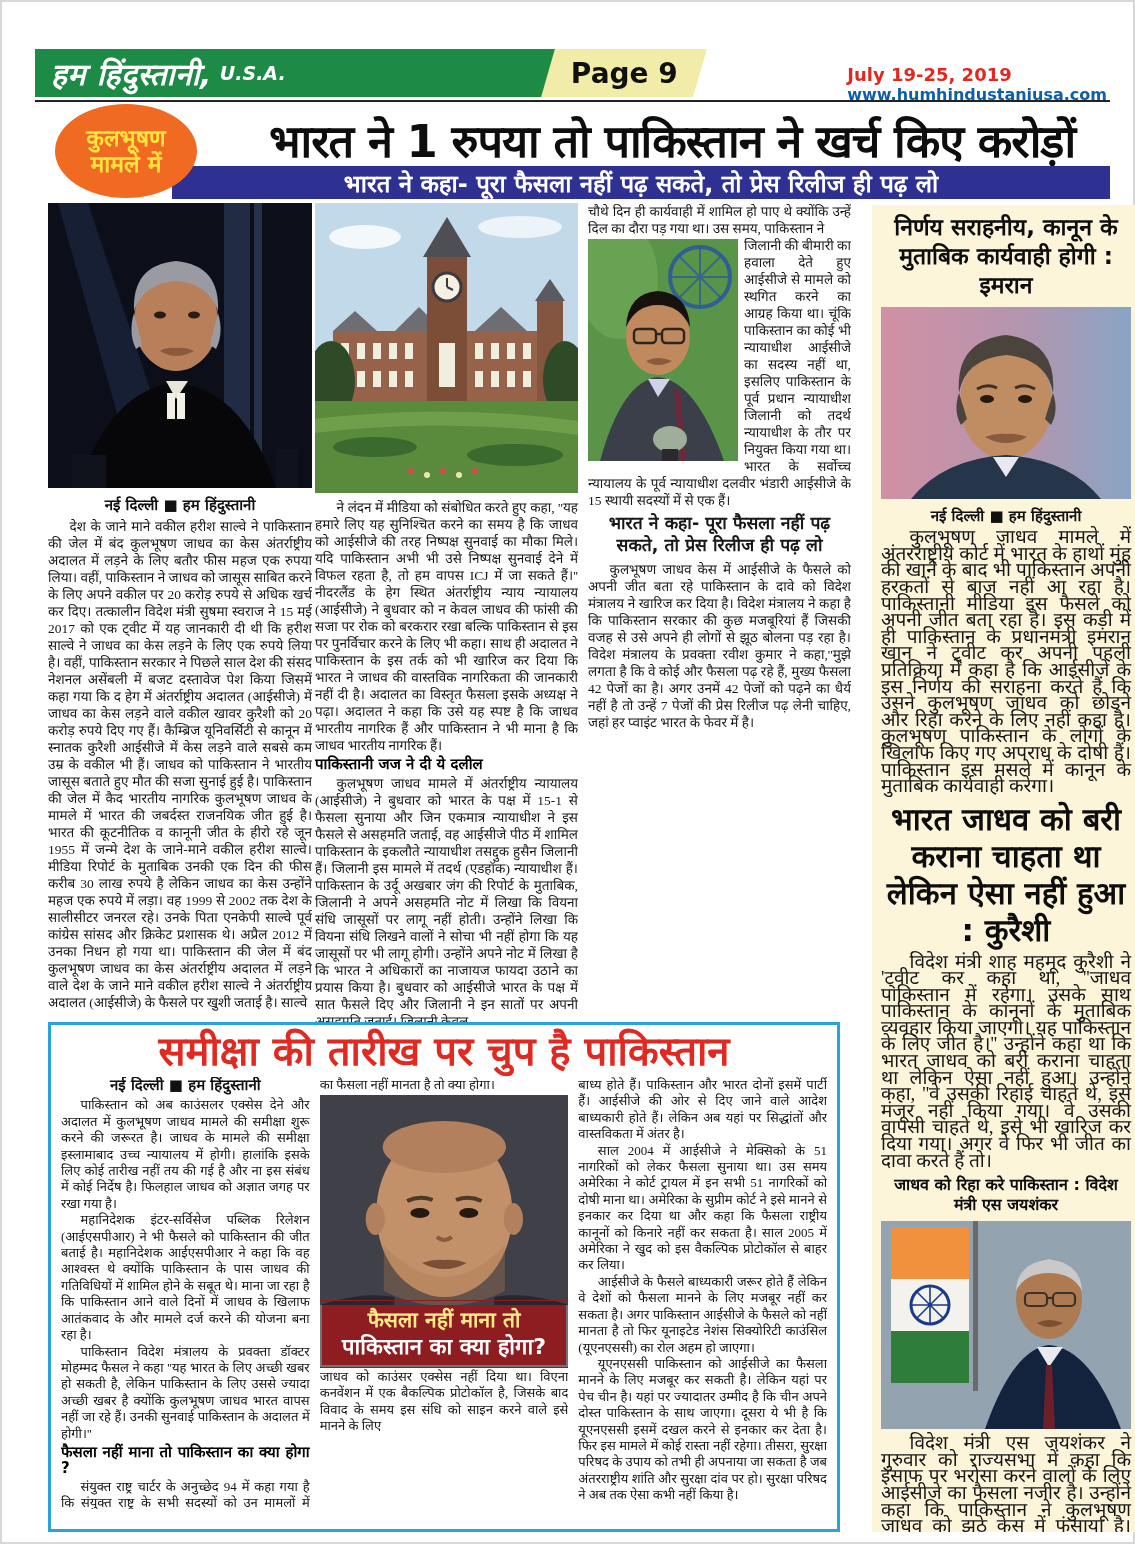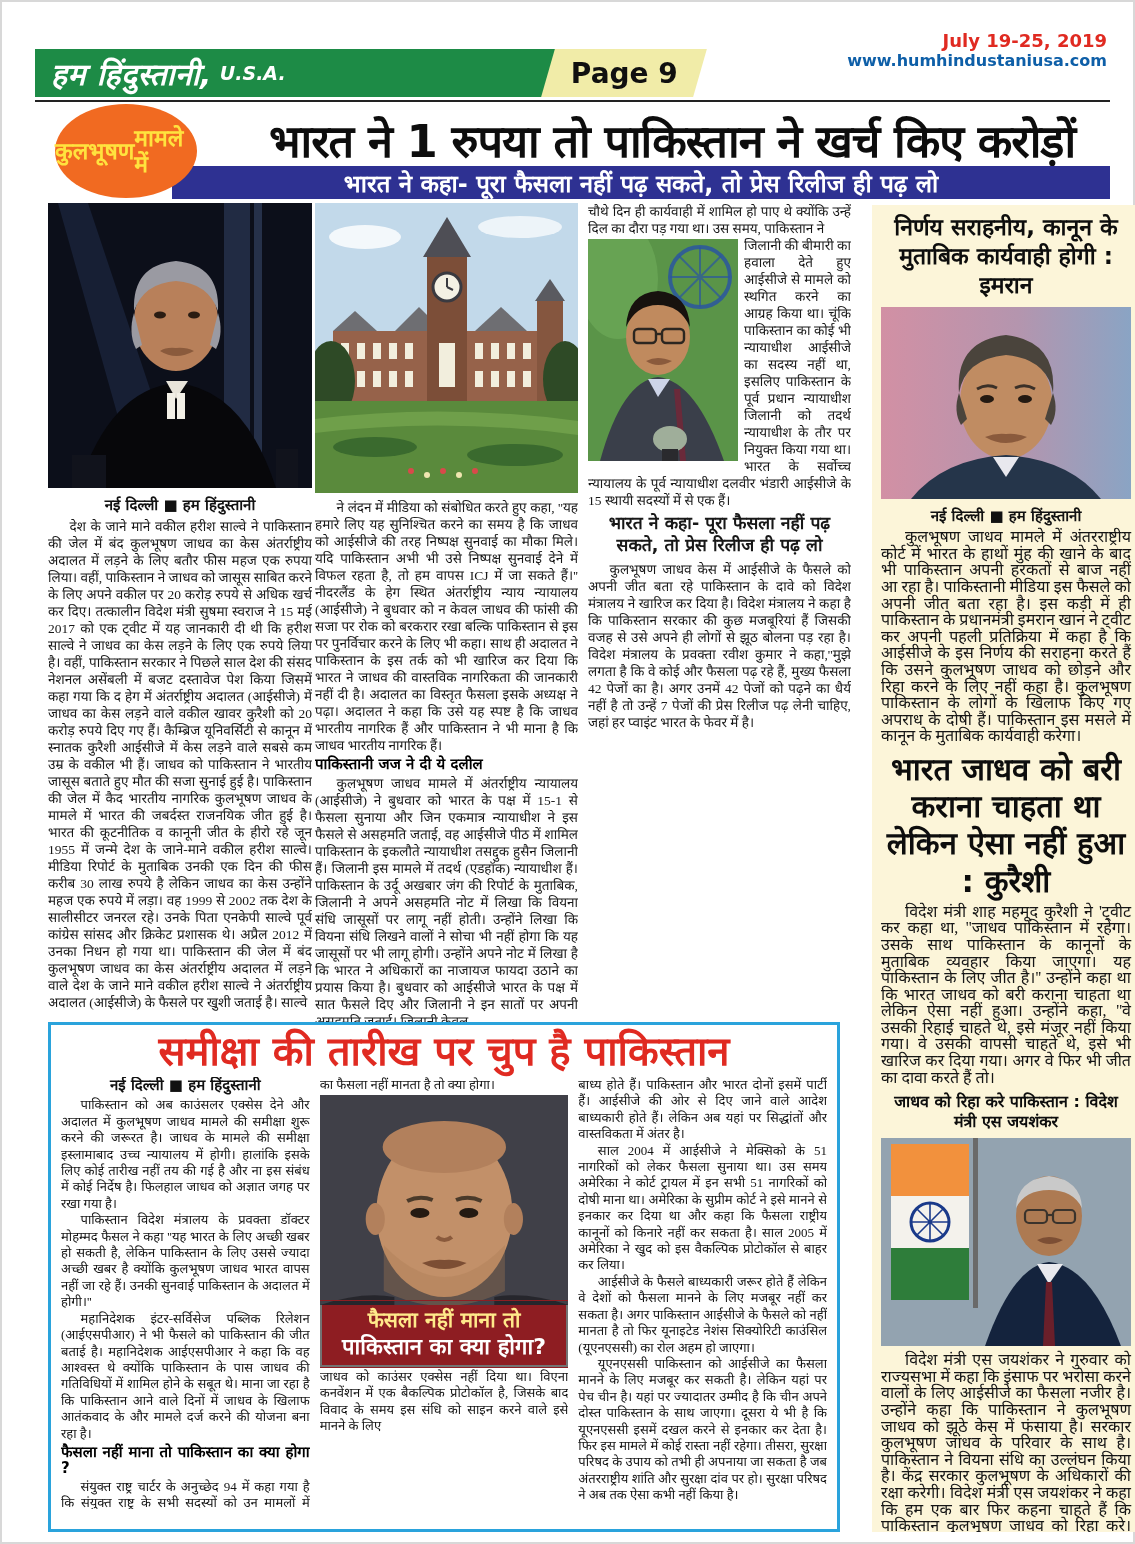--- a/index.html
+++ b/index.html
@@ -7,27 +7,27 @@
         font-family:"Liberation Serif", serif;color:#151515;overflow:hidden;
         box-shadow:inset 0 0 0 2px #d8d8d8;}
   
   .mast-green{position:absolute;left:35px;top:49px;width:530px;height:48px;background:#1d8b46;
     clip-path:polygon(0 0,100% 0,96% 100%,0 100%);display:flex;align-items:center;padding-left:16px;box-sizing:border-box;}
   .mast-name{font-family:"DejaVu Sans",sans-serif;font-weight:bold;font-style:italic;color:#fff;font-size:30px;letter-spacing:.5px;}
   .mast-usa{font-family:"DejaVu Sans",sans-serif;font-weight:bold;font-style:italic;color:#fff;font-size:19px;margin-left:8px;}
   .mast-page{position:absolute;left:548px;top:49px;width:152px;height:48px;background:#f1eca8;
     transform:skewX(-16deg);display:flex;align-items:center;justify-content:center;}
   .mast-page span{transform:skewX(16deg);font-family:"DejaVu Sans",sans-serif;font-weight:900;font-size:28px;color:#101010;}
-  .mast-right{position:absolute;right:28px;top:31px;text-align:right;line-height:1.15;}
+  .mast-right{position:absolute;right:28px;top:65px;text-align:left;line-height:1.15;}
   .mast-date{font-family:"DejaVu Sans",sans-serif;font-weight:bold;color:#e02a21;font-size:18px;}
   .mast-site{font-family:"DejaVu Sans",sans-serif;font-weight:bold;color:#0e5fa8;font-size:16px;}
   .mast-rule{position:absolute;left:35px;top:100px;width:1075px;height:2px;background:#222;}
   
   .kicker{position:absolute;left:55px;top:104px;width:142px;height:94px;background:#f16a21;border-radius:50%;
-    display:flex;flex-direction:row;align-items:center;justify-content:center;z-index:3;}
+    display:flex;flex-direction:column;align-items:center;justify-content:center;z-index:3;}
   .kicker div{font-family:"DejaVu Sans",sans-serif;font-weight:900;color:#ffe33e;font-size:23px;line-height:1.15;}
   .headline{position:absolute;left:200px;top:101px;width:912px;margin:16px;text-align:center;
     font-family:"DejaVu Sans",sans-serif;font-weight:900;font-size:45px;line-height:1.1;color:#0d0d0d;letter-spacing:-1px;}
   .subbar{position:absolute;left:172px;top:166px;width:938px;height:33px;background:#2e3192;z-index:2;
     display:flex;align-items:center;justify-content:center;}
   .subbar span{font-family:"DejaVu Sans",sans-serif;font-weight:bold;color:#fff;font-size:24px;}
   
   .col{position:absolute;top:203px;}
   .c1{left:48px;width:264px;}
   .c2{left:315px;width:263px;}
@@ -38,21 +38,21 @@
   .body-text p{margin:0;text-indent:1.6em;}
   .subhead{font-family:"DejaVu Sans",sans-serif;font-weight:bold;font-size:15px;margin:2px 0;color:#000;text-indent:0;}
   .subhead-center{font-family:"DejaVu Sans",sans-serif;font-weight:bold;font-size:17.5px;text-align:center;margin:4px 0;line-height:1.25;}
   .wrap-photo{float:left;margin:2px 6px 2px 0;}
   
   .sidebar{position:absolute;left:845px;top:205px;width:268px;height:1327px;background:#fcf5d9;
     box-sizing:border-box;padding:8px 9px;overflow:hidden;margin-left:27px;}
   .sb-head1{font-family:"DejaVu Sans",sans-serif;font-weight:900;font-size:23px;line-height:1.25;text-align:center;color:#0d0d0d;margin:0 0 8px 0;}
   .sb-head2{font-family:"DejaVu Sans",sans-serif;font-weight:900;font-size:31px;line-height:1.2;text-align:center;color:#0d0d0d;margin:6px 0 4px 0;}
   .sb-head3{font-family:"DejaVu Sans",sans-serif;font-weight:900;font-size:16px;line-height:1.25;text-align:center;color:#0d0d0d;margin:6px 0 6px 0;}
-  .sb-body{font-size:16px;line-height:16.6px;text-align:justify;}
+  .sb-body{font-size:19px;line-height:16.6px;text-align:justify;}
   .sb-body p{margin:0;text-indent:1.5em;}
   
   .review{position:absolute;left:48px;top:1022px;width:792px;height:510px;border:3px solid #2aa3dc;
     box-sizing:border-box;background:#fff;overflow:hidden;}
   .review-head{font-family:"DejaVu Sans",sans-serif;font-weight:900;font-size:40px;color:#e02a21;text-align:center;margin:4px 0 2px 0;line-height:1.1;}
   .review-cols{display:flex;gap:10px;padding:2px 10px;}
   .review-col{flex:1;font-size:13px;line-height:16.4px;text-align:justify;overflow:hidden;height:432px;}
   .review-col p{margin:0;text-indent:1.5em;}
   .jadhav-wrap{position:relative;width:100%;margin:2px 0;}
   .jadhav-caption{background:#8e1d22;border:2px solid #737373;outline:1px solid #8e1d22;
@@ -253,22 +253,22 @@
     </div>
   </div>
 
   <div class="review">
     <div class="review-head">समीक्षा की तारीख पर चुप है पाकिस्तान</div>
     <div class="review-cols">
 
       <div class="review-col">
         <div class="dateline" style="margin-top:0;">नई दिल्ली ■  हम हिंदुस्तानी</div>
         <p>पाकिस्तान को अब काउंसलर एक्सेस देने और अदालत में कुलभूषण जाधव मामले की समीक्षा शुरू करने की जरूरत है। जाधव के मामले की समीक्षा इस्लामाबाद उच्च न्यायालय में होगी। हालांकि इसके लिए कोई तारीख नहीं तय की गई है और ना इस संबंध में कोई निर्देष है। फिलहाल जाधव को अज्ञात जगह पर रखा गया है।</p>
+        <p>महानिदेशक इंटर-सर्विसेज पब्लिक रिलेशन (आईएसपीआर) ने भी फैसले को पाकिस्तान की जीत बताई है। महानिदेशक आईएसपीआर ने कहा कि वह आश्वस्त थे क्योंकि पाकिस्तान के पास जाधव की गतिविधियों में शामिल होने के सबूत थे। माना जा रहा है कि पाकिस्तान आने वाले दिनों में जाधव के खिलाफ आतंकवाद के और मामले दर्ज करने की योजना बना रहा है।</p>
         <p>पाकिस्तान विदेश मंत्रालय के प्रवक्ता डॉक्टर मोहम्मद फैसल ने कहा ''यह भारत के लिए अच्छी खबर हो सकती है, लेकिन पाकिस्तान के लिए उससे ज्यादा अच्छी खबर है क्योंकि कुलभूषण जाधव भारत वापस नहीं जा रहे हैं। उनकी सुनवाई पाकिस्तान के अदालत में होगी।''</p>
-        <p>महानिदेशक इंटर-सर्विसेज पब्लिक रिलेशन (आईएसपीआर) ने भी फैसले को पाकिस्तान की जीत बताई है। महानिदेशक आईएसपीआर ने कहा कि वह आश्वस्त थे क्योंकि पाकिस्तान के पास जाधव की गतिविधियों में शामिल होने के सबूत थे। माना जा रहा है कि पाकिस्तान आने वाले दिनों में जाधव के खिलाफ आतंकवाद के और मामले दर्ज करने की योजना बना रहा है।</p>
         <div class="subhead">फैसला नहीं माना तो पाकिस्तान का क्या होगा ?</div>
         <p>संयुक्त राष्ट्र चार्टर के अनुच्छेद 94 में कहा गया है कि संयुक्त राष्ट्र के सभी सदस्यों को उन मामलों में आईसीजे के निर्णयों का पालन करना होगा जिनमें वे पक्षकार हैं। भारत और पाकिस्तान ने इस पर हस्ताक्षर किए हैं। अब जो सबसे बड़ा सवाल है कि अगर पाकिस्तान ने आईसीजे</p>
       </div>
 
       <div class="review-col">
         <p style="text-indent:0;">का फैसला नहीं मानता है तो क्या होगा।</p>
         <div class="jadhav-wrap">
           <svg class="photo" width="100%" height="210" viewBox="0 0 234 210" preserveAspectRatio="none">
             <rect width="234" height="210" fill="#46464e"></rect>
             <rect width="234" height="210" fill="#3a3a42" opacity="0.5"></rect>

